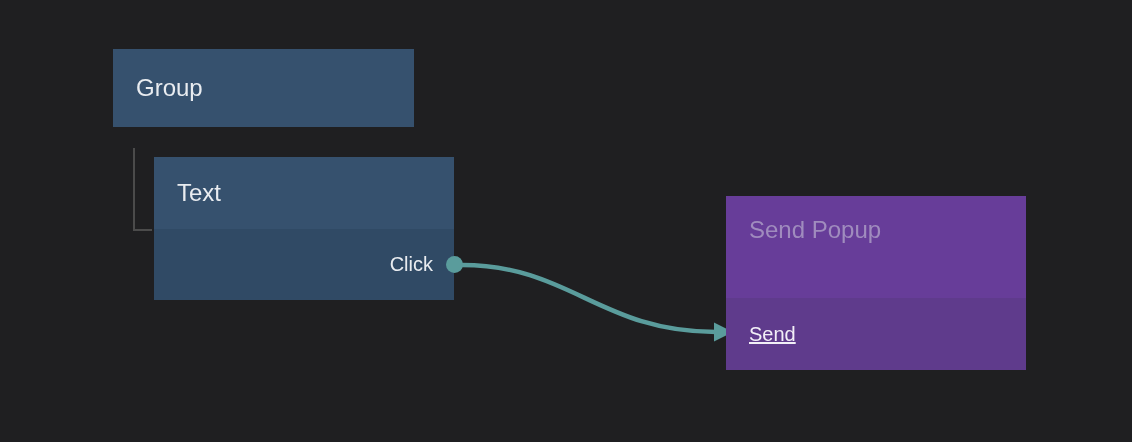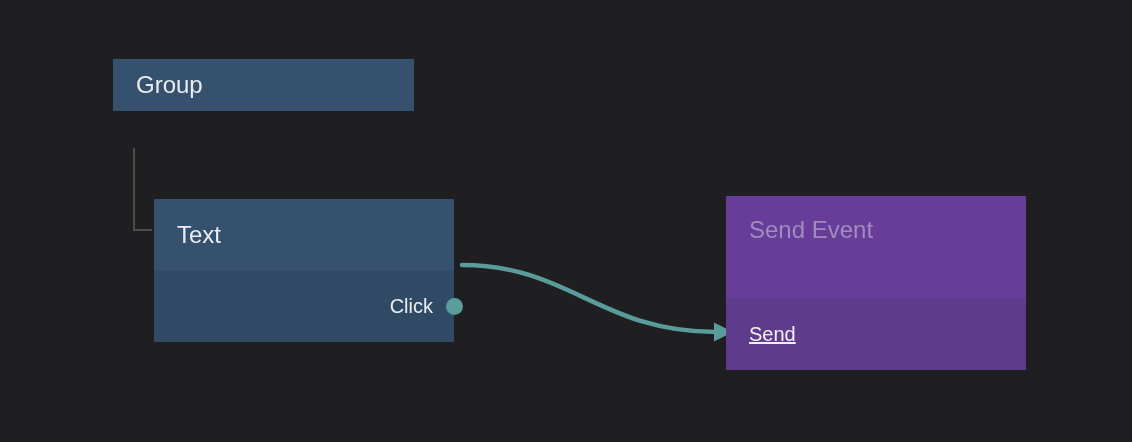--- a/index.html
+++ b/index.html
@@ -42,25 +42,25 @@
     stroke: var(--connection-teal);
     stroke-width: 4.5px;
     stroke-linecap: round;
   }
   .wire-arrow { fill: var(--connection-teal); }
   .node { position: absolute; }
   .node, .node * { cursor: default; }
 
   
   #node-group {
-    left: 113px; top: 59px; width: 301px; height: 52px;
+    left: 113px; top: 49px; width: 301px; height: 78px;
     background: var(--node-blue-header);
     display: flex; align-items: center;
   }
-  #node-text { left: 154px; top: 157px; width: 300px; margin-top: 42px; }
+  #node-text { left: 154px; top: 157px; width: 300px; }
   #node-text .node-header {
     height: 72px;
     background: var(--node-blue-header);
     display: flex; align-items: center;
   }
   #node-text .node-body {
     position: relative;
     height: 71px;
     background: var(--node-blue-body);
     display: flex; align-items: center; justify-content: flex-end;
@@ -131,20 +131,20 @@
       <div class="node-title">Text</div>
     </div>
     <div class="node-body">
       <span class="port-label">Click</span>
       <span class="port-dot"></span>
     </div>
   </div>
 
   <div class="node" id="node-popup">
     <div class="node-header">
-      <div class="node-subtitle">Send Event</div>
+      <div class="node-subtitle">Send Popup</div>
     </div>
     <div class="node-body">
       <span class="port-label">Send</span>
     </div>
   </div>
 
 </div>
 
 </body></html>

